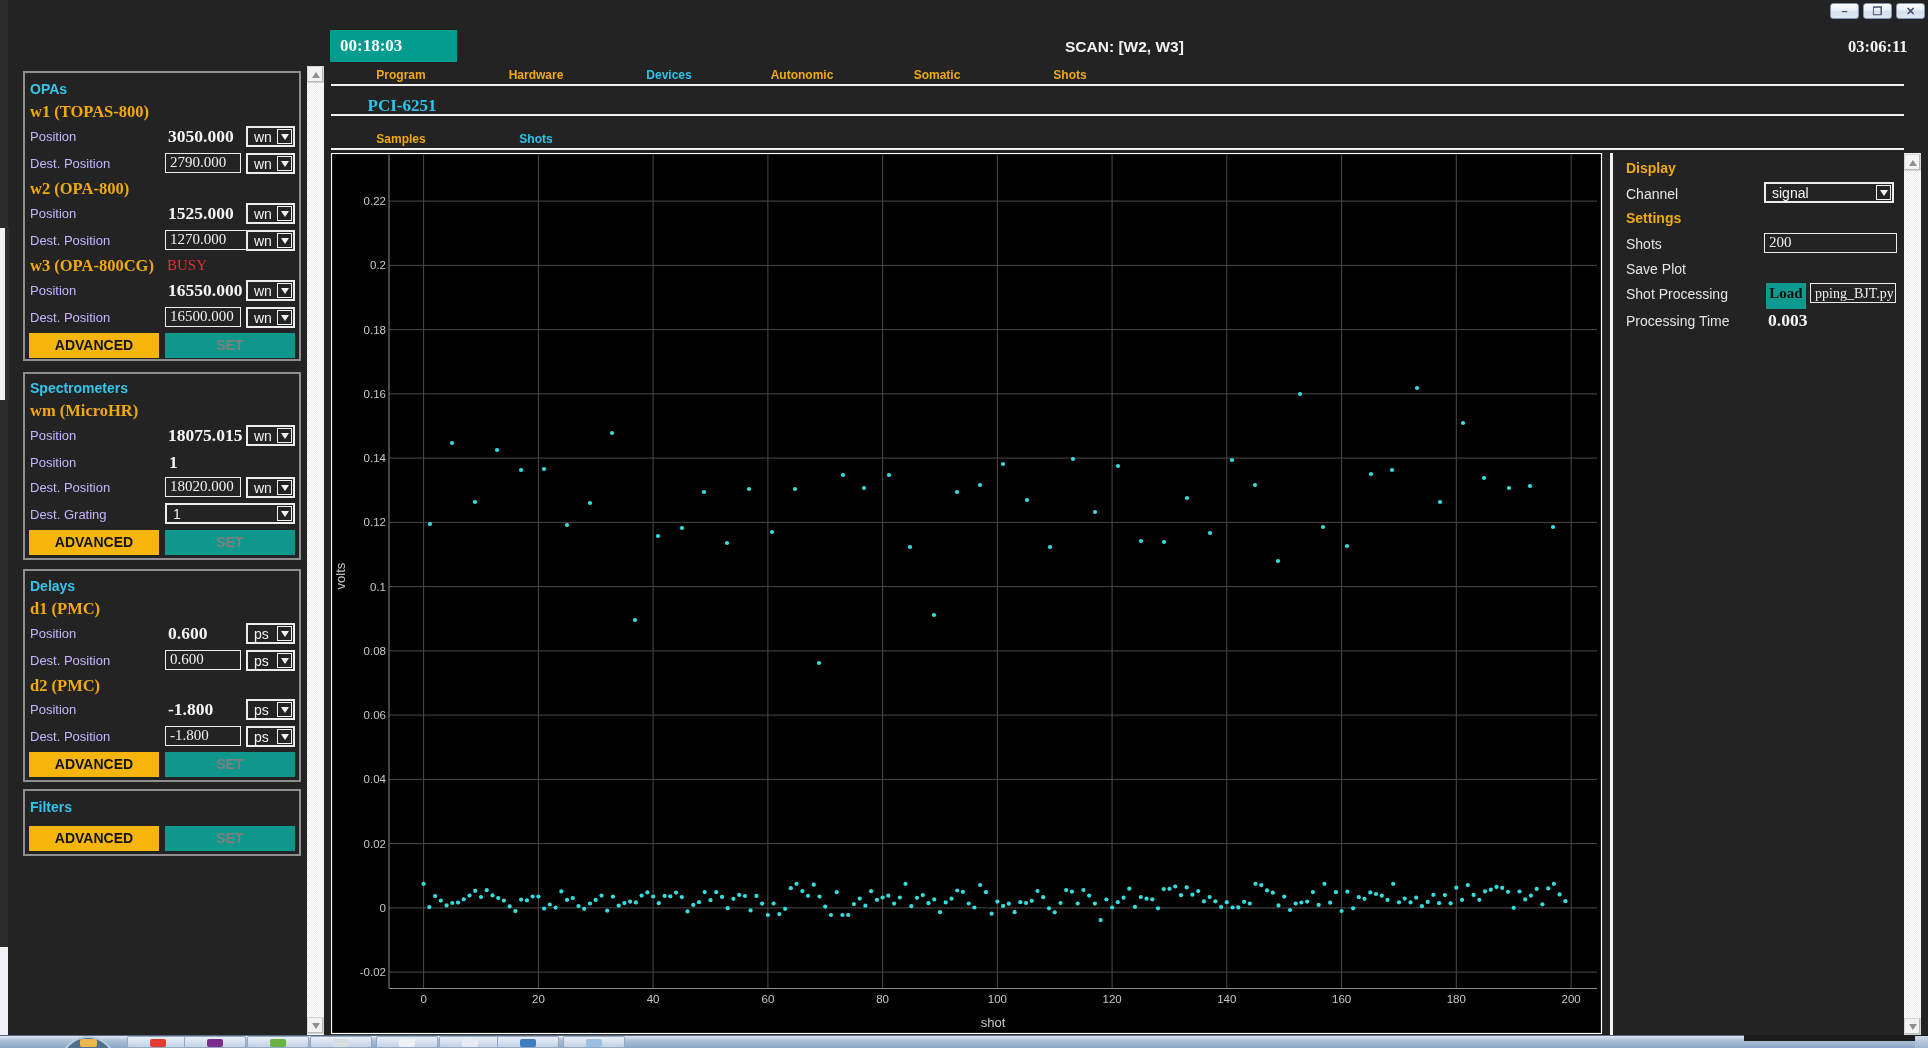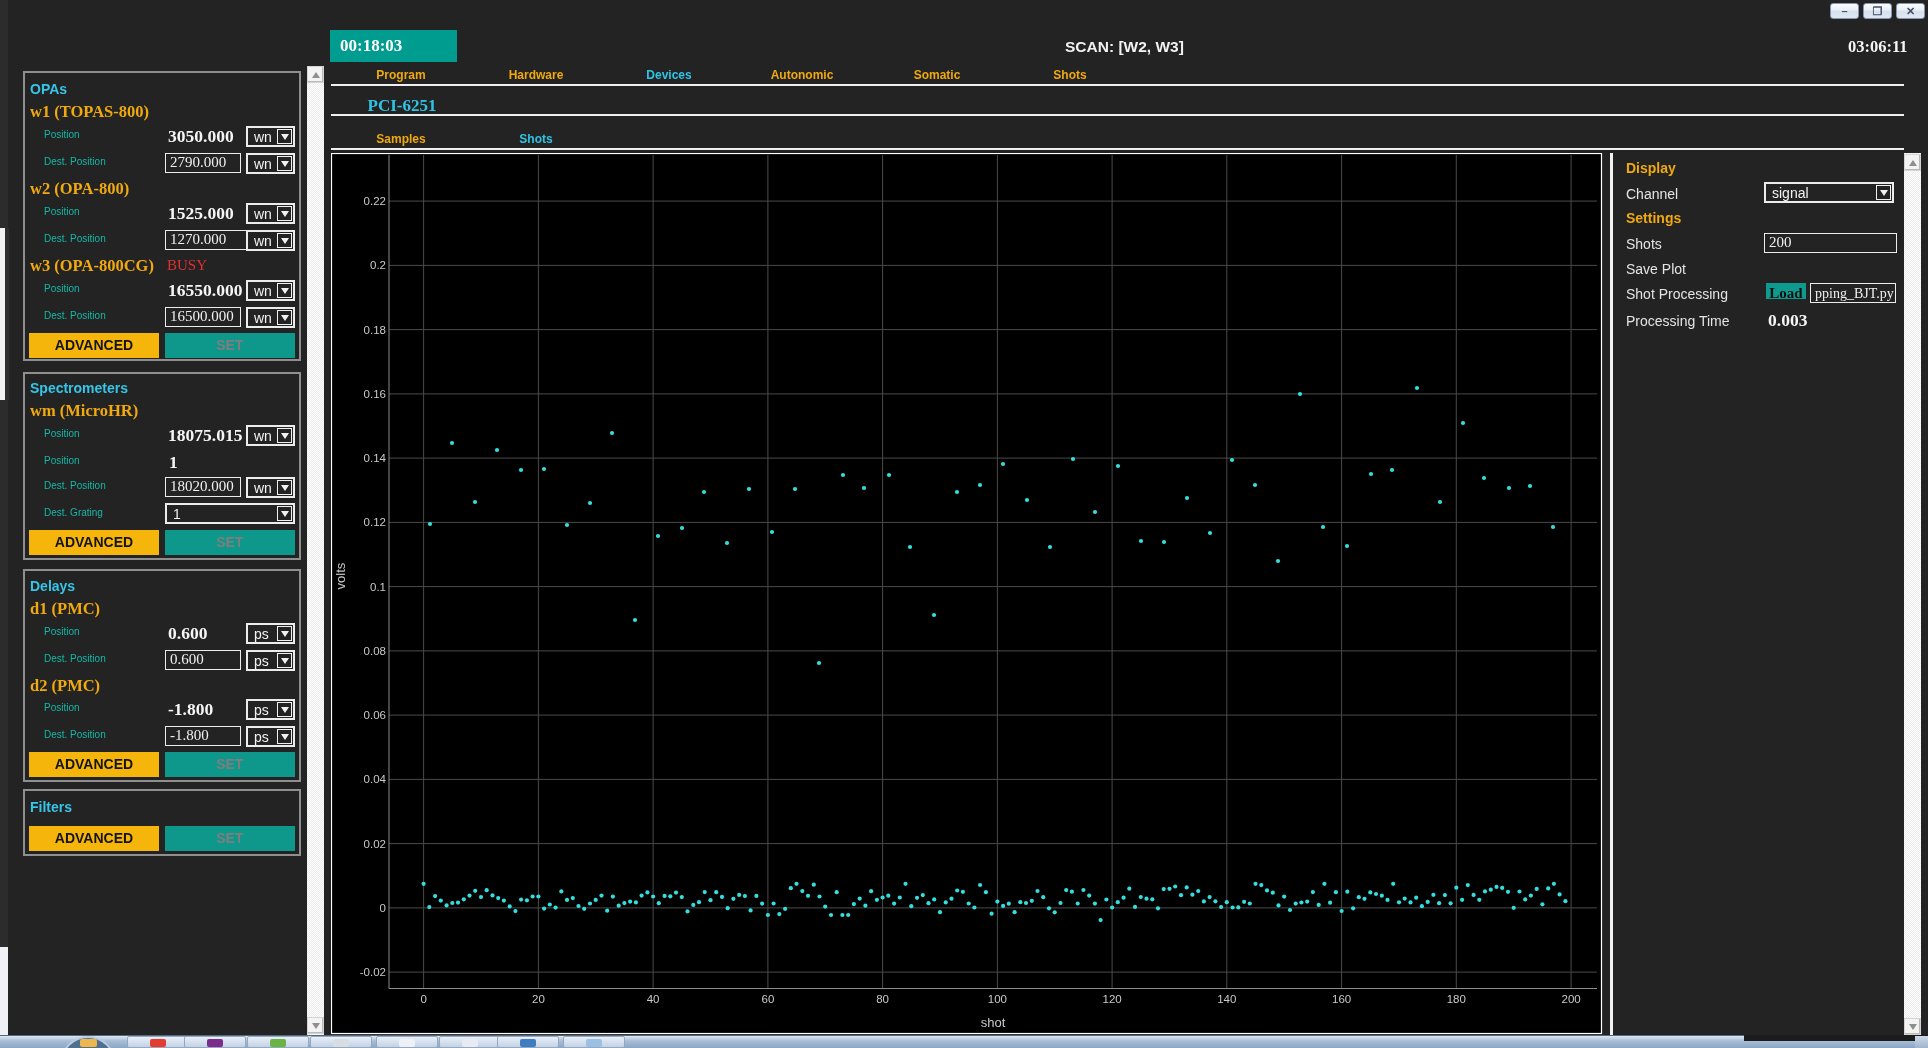--- a/index.html
+++ b/index.html
@@ -23,21 +23,21 @@
 #timer { position:absolute; left:330px; top:30px; width:127px; height:32px; background:#009c90;
   color:#fff; font-family:"Liberation Serif", serif; font-weight:bold; font-size:17px; line-height:32px; padding-left:10px; }
 #scan { position:absolute; left:1065px; top:38px; font-weight:bold; font-size:15.5px; color:#f2f2f2; }
 #clock { position:absolute; left:1848px; top:37px; font-weight:bold; font-size:16.5px; color:#f5f5f5; font-family:"Liberation Serif", serif; }
 .tab-y, .tab-c { position:absolute; transform:translateX(-50%); font-weight:bold; font-size:12px; color:#f0a90e; white-space:nowrap; }
 .tab-c { color:#2fc4e6; }
 .hline { position:absolute; left:331px; width:1573px; height:2px; background:#f0f0f0; }
 .panel { position:absolute; left:23px; width:278px; border:2px solid #8f8f8f; }
 .sech { position:absolute; font-weight:bold; font-size:14px; color:#35c5e8; }
 .devh { position:absolute; font-weight:bold; font-size:16.5px; color:#f0a90e; font-family:"Liberation Serif", serif; white-space:nowrap; }
-.lbl { position:absolute; font-size:10px; color:#14b8a6; white-space:nowrap;margin-left:14px; }
+.lbl { position:absolute; font-size:13px; color:#c4b5fd; white-space:nowrap; }
 .rlbl { position:absolute; font-size:14px; color:#e4e4e4; white-space:nowrap; }
 .val { position:absolute; font-weight:bold; font-size:17.5px; color:#f5f5f5; font-family:"Liberation Serif", serif; }
 .busy { position:absolute; font-weight:normal; font-size:15px; color:#e03131; font-family:"Liberation Serif", serif; }
 .tb { position:absolute; border:1.5px solid #ececec; background:#232323; }
 .tb span { position:absolute; left:4px; top:0px; font-family:"Liberation Serif", serif; font-size:15px; color:#f0f0f0; line-height:17px; white-space:nowrap; }
 .dd { position:absolute; border:2px solid #ececec; background:#232323; }
 .ddt { position:absolute; top:1px; font-size:14px; color:#f2f2f2; line-height:16px; }
 .sans { font-family:"Liberation Sans", sans-serif !important; font-size:14px !important; }
 .ab { position:absolute; right:1px; top:1px; bottom:1px; width:15px; background:#232323; border:1.5px solid #f0f0f0; }
 .tri { position:absolute; left:2.5px; top:4px; width:0; height:0; border-left:4.5px solid transparent; border-right:4.5px solid transparent; border-top:6px solid #f2f2f2; }
@@ -46,21 +46,21 @@
 .set { position:absolute; left:164.5px; width:130.5px; height:25px; background:#0e988c; color:#7e7e7e;
   font-weight:bold; font-size:14px; text-align:center; line-height:25px; }
 .sb { position:absolute; width:17px; background:
   repeating-conic-gradient(#ffffff 0% 25%, #ececec 0% 50%) 0 0/2px 2px; }
 .sbtn { position:absolute; left:0; width:17px; height:17px; background:#f3f3f3; border:1px solid #d4d4d4;
   box-shadow:inset -1px -1px 0 #b9b9b9; }
 .uarr { position:absolute; left:3.5px; top:5px; width:0; height:0; border-left:4.5px solid transparent; border-right:4.5px solid transparent; border-bottom:6px solid #8f8f8f; }
 .darr { position:absolute; left:3.5px; top:5px; width:0; height:0; border-left:4.5px solid transparent; border-right:4.5px solid transparent; border-top:6px solid #8f8f8f; }
 .rhead { position:absolute; font-weight:bold; font-size:14px; color:#f0a90e; }
 #vsep { position:absolute; left:1610px; top:153px; width:3px; height:882px; background:#f2f2f2; }
-.loadbtn { position:absolute; left:1766px; top:283px; width:40px; height:16px; background:#0e9a8e;
+.loadbtn { position:absolute; left:1766px; top:283px; width:40px; height:26px; background:#0e9a8e;
   color:#101010; font-weight:bold; font-size:15px; font-family:"Liberation Serif", serif; text-align:center; line-height:20px; }
 #taskbar { position:absolute; left:0; top:1035px; width:1928px; height:13px;
   background:linear-gradient(#dee8f3, #a9bed6 40%, #8aa5c4 100%); border-top:1px solid #55677f; }
 .tkb { position:absolute; top:1036px; width:62px; height:12px; border-radius:2px;
   background:linear-gradient(#e9eff7, #c2d2e4); border:1px solid #93a8c2; }
 .tkb span { position:absolute; left:50%; top:2px; transform:translateX(-50%); width:16px; height:8px; border-radius:2px; }
 </style></head>
 <body>
 <div id="scr">
   <div class="frag" style="top:0;height:228px;width:8px;background:#2c2c2c"></div>

